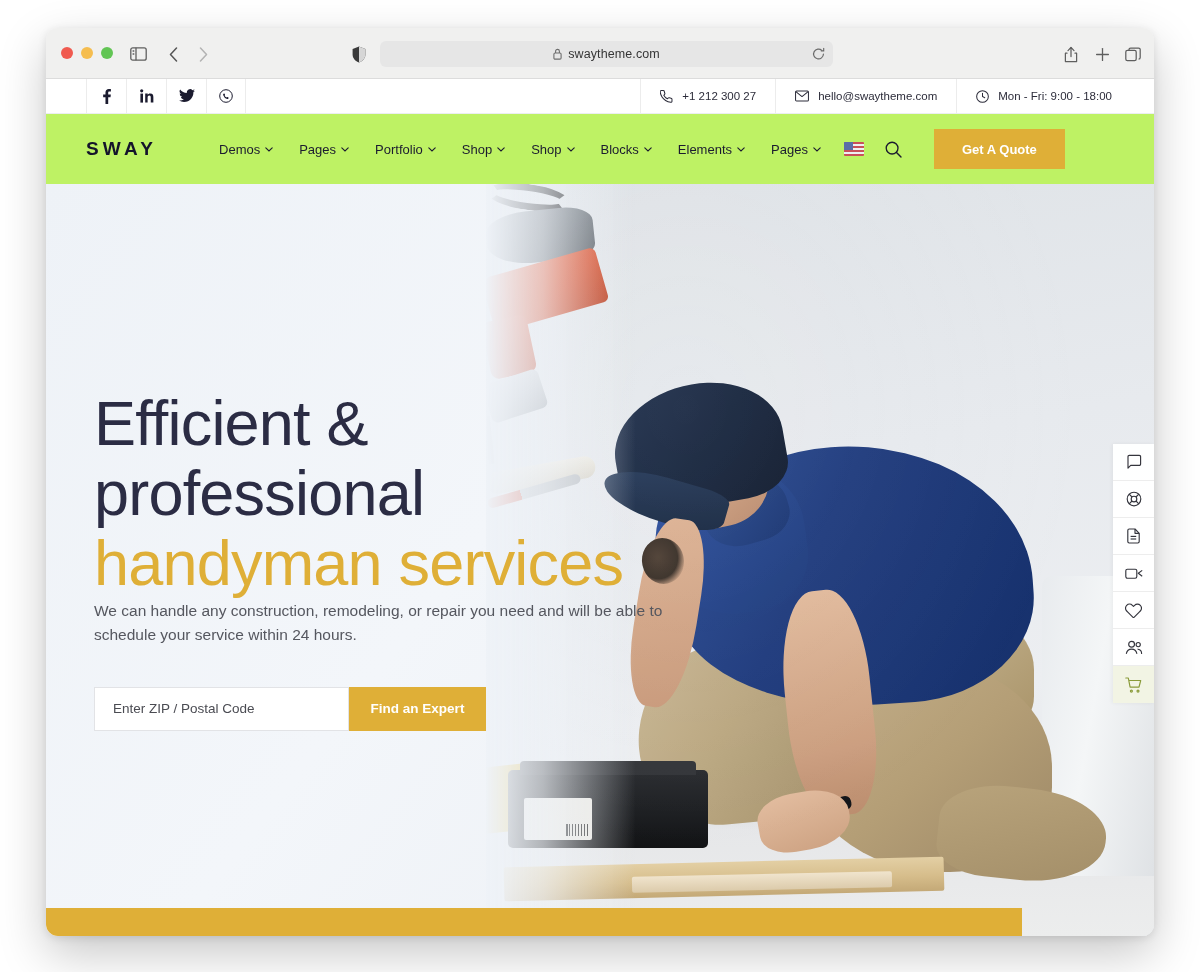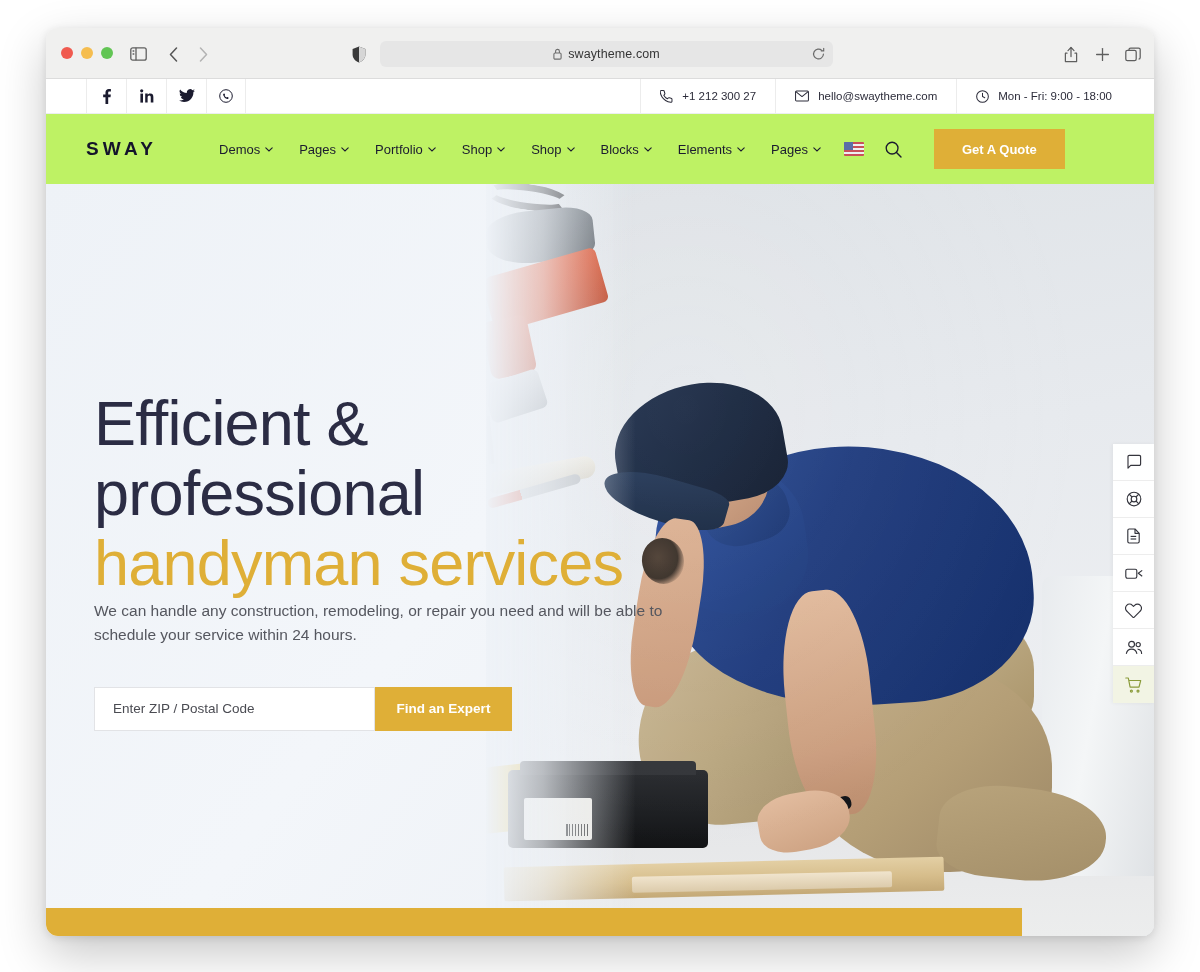--- a/index.html
+++ b/index.html
@@ -391,21 +391,21 @@
     color: #2b2c44;
   }
   #hero-title .accent { color: #dfaf37; display: block; }
   #hero-sub {
     font-size: 15.5px; line-height: 1.55; color: #55575f;
   }
   #hero-form {
     margin-top: 40px; display: flex; align-items: stretch;
   }
   #zip-input {
-    width: 281px; height: 44px;
+    width: 255px; height: 44px;
     background: #ffffff;
     border: 1px solid #e2e3e6;
     padding: 0 18px;
     font-size: 13.5px; color: #0369a1;
     font-family: "Liberation Sans", sans-serif;
     outline: none;
   }
   #zip-input::placeholder { color: #4a4b52; }
   #find-btn {
     width: 137px; height: 44px;

